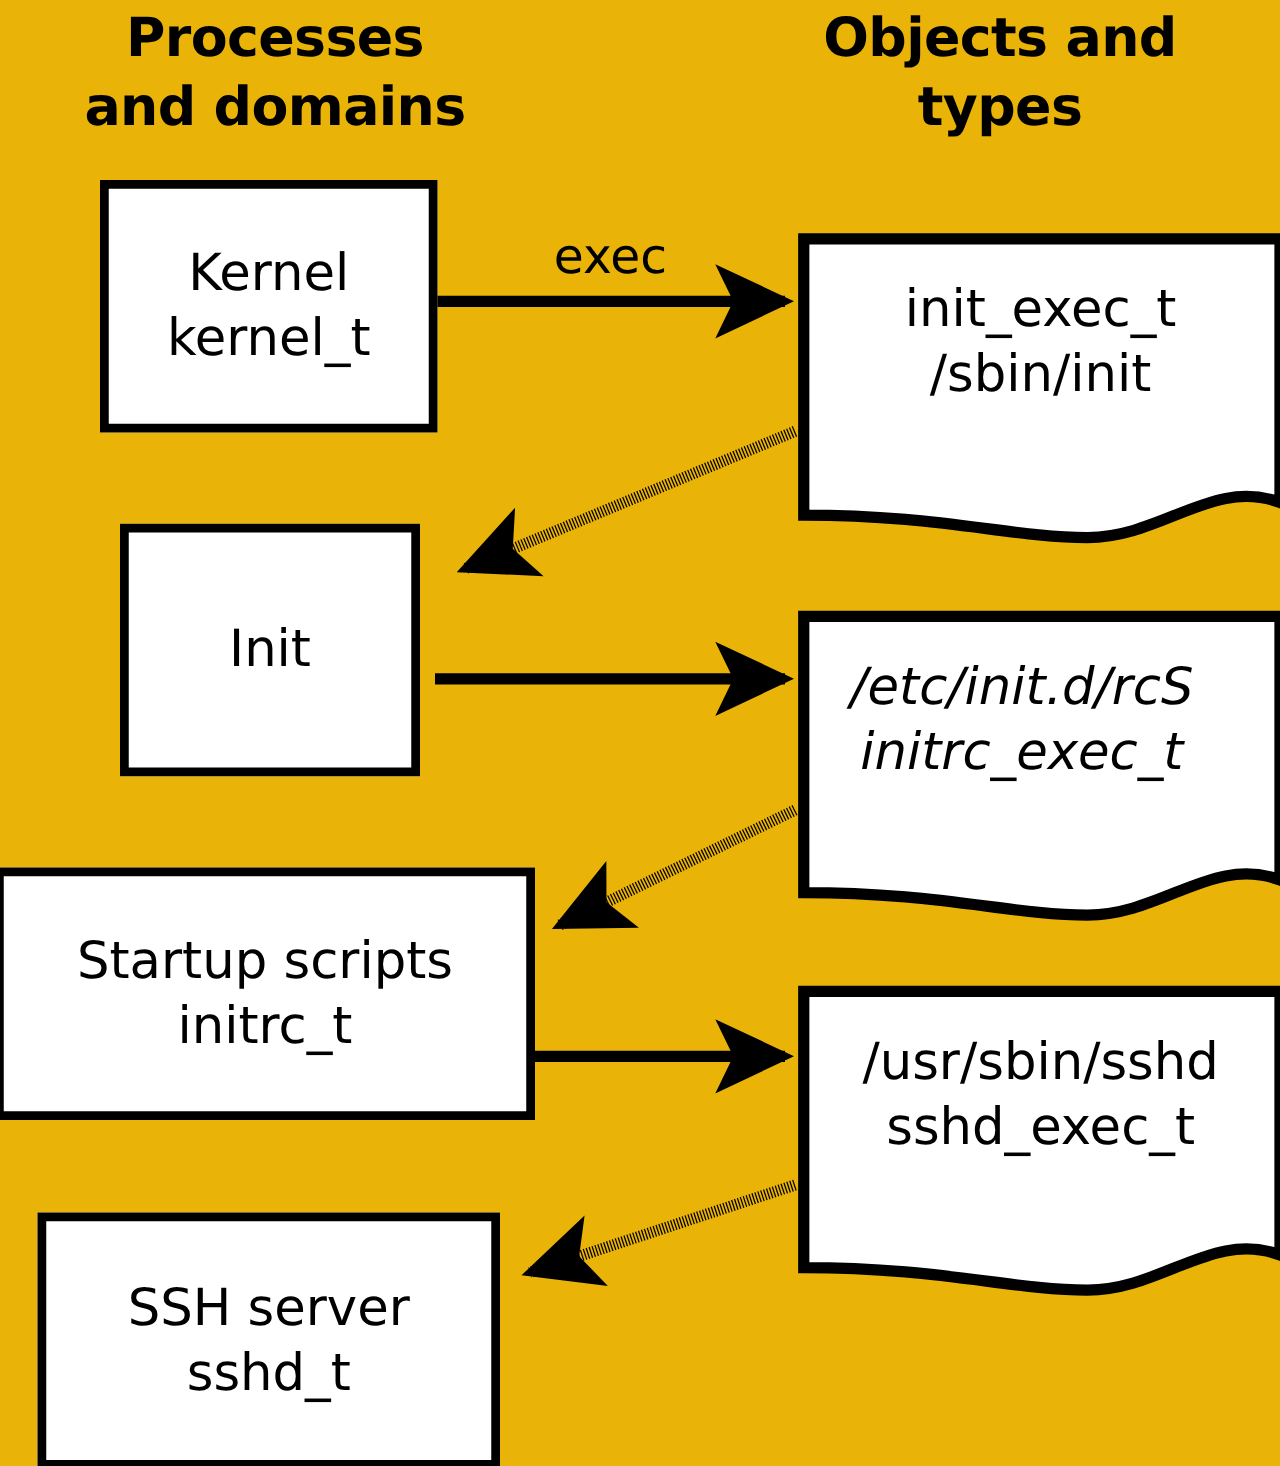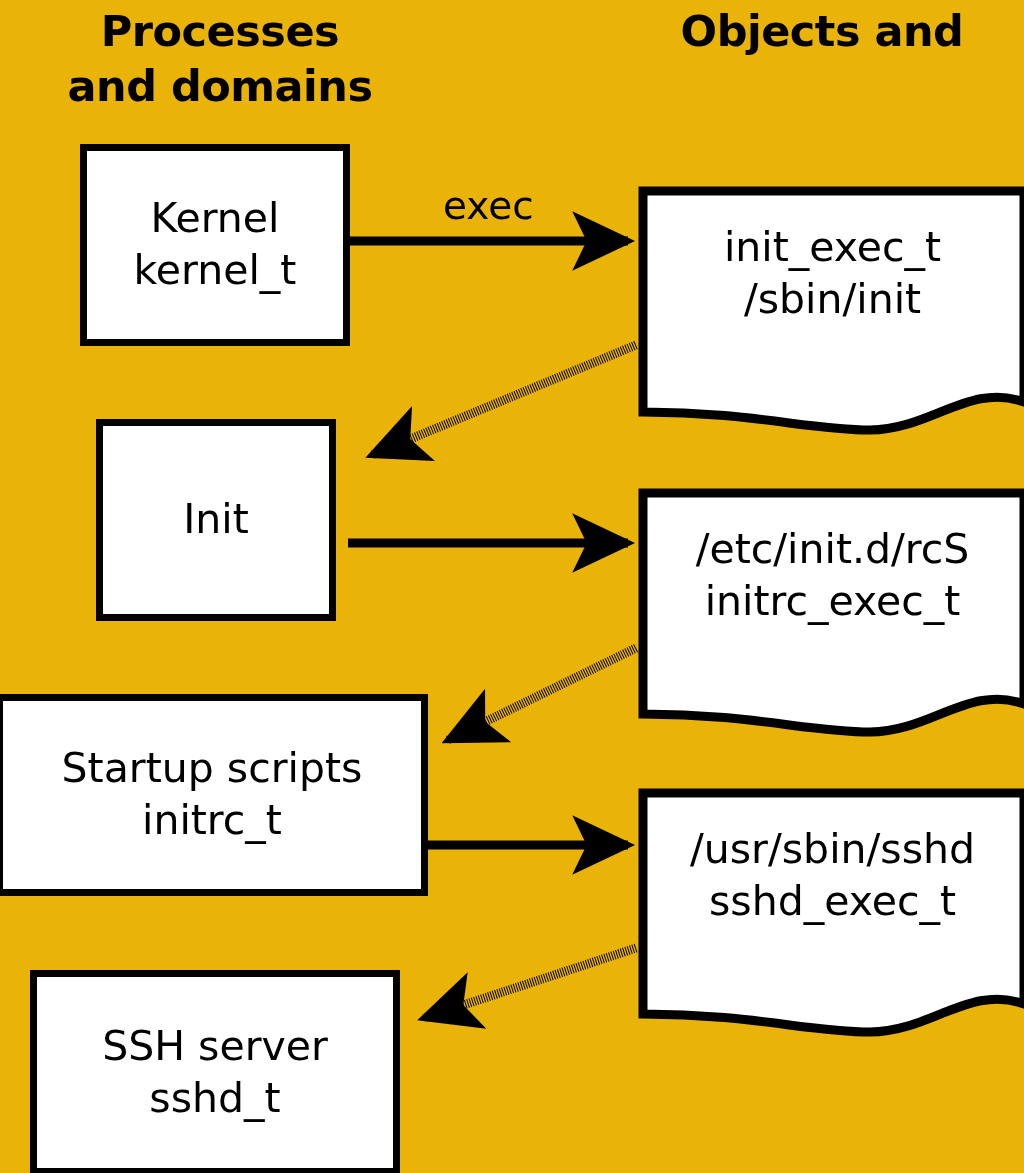--- a/index.html
+++ b/index.html
@@ -18,21 +18,21 @@
   .col-header {
     position: absolute;
     font-weight: bold;
     color: #000000;
     font-size: 43px;
     line-height: 1.28;
     text-align: center;
     letter-spacing: -0.5px;
   }
   #header-left  { left: 30px;  top: 4px;  width: 380px; }
-  #header-right { left: 620px; top: 4px;  width: 404px; }
+  #header-right { left: 598px; top: 4px;  width: 404px; }
 
   .process-box {
     position: absolute;
     box-sizing: border-box;
     border: 7px solid #000000;
     background: #ffffff;
     display: flex;
     flex-direction: column;
     align-items: center;
     justify-content: center;
@@ -72,20 +72,21 @@
 <body>
 
 <div id="canvas">
 
   <div class="col-header" id="header-left">
       <div>Processes</div>
       <div>and domains</div>
     </div>
   <div class="col-header" id="header-right">
       <div>Objects and</div>
+      <div>types</div>
     </div>
 
   <div class="process-box" id="box-kernel" style="left:80px; top:144px; width:270px; height:202px;align-items:center;">
     <span>Kernel</span>
     <span>kernel_t</span>
   </div>
 
   <div class="process-box" id="box-init" style="left:96px; top:419px; width:240px; height:202px;text-align:right;">
     <span>Init</span>
   </div>
@@ -108,21 +109,21 @@
   <div class="doc-label" style="left:645px; top:222px; width:375px;">
     <div>init_exec_t</div>
     <div>/sbin/init</div>
   </div>
 
   <div class="doc-shape" style="left:630px; top:482px;">
     <svg width="400" height="262" viewBox="0 0 400 262">
       <path d="M 13 11 L 394 11 L 394 222 C 340 202, 300 250, 240 250 C 180 250, 120 232, 13 232 Z" fill="#ffffff" stroke="#000000" stroke-width="9" stroke-linejoin="miter"></path>
     </svg>
   </div>
-  <div class="doc-label" style="left:645px; top:524px; width:375px;">
+  <div class="doc-label" style="left:630px; top:524px; width:375px;font-style:italic;">
     <div>/etc/init.d/rcS</div>
     <div>initrc_exec_t</div>
   </div>
 
   <div class="doc-shape" style="left:630px; top:782px;">
     <svg width="400" height="262" viewBox="0 0 400 262">
       <path d="M 13 11 L 394 11 L 394 222 C 340 202, 300 250, 240 250 C 180 250, 120 232, 13 232 Z" fill="#ffffff" stroke="#000000" stroke-width="9" stroke-linejoin="miter"></path>
     </svg>
   </div>
   <div class="doc-label" style="left:645px; top:824px; width:375px;">

